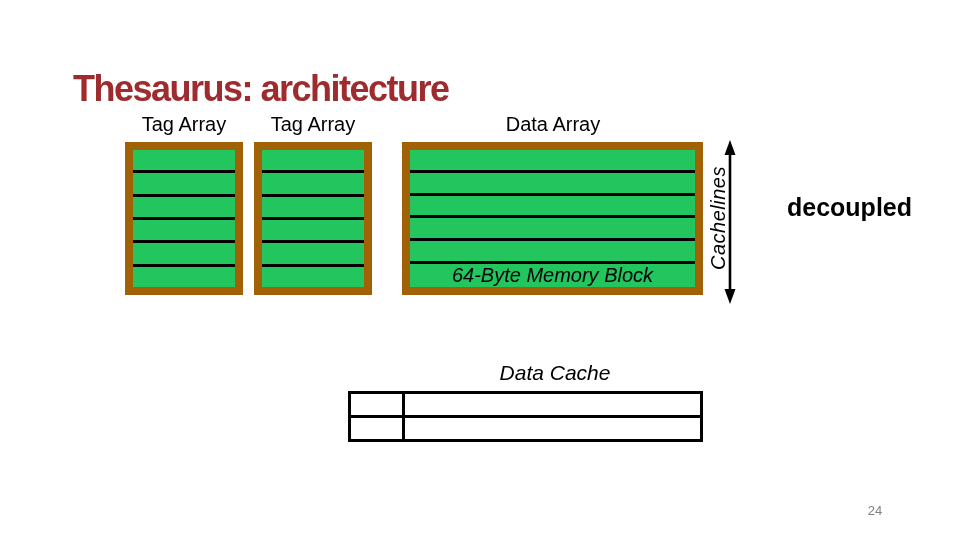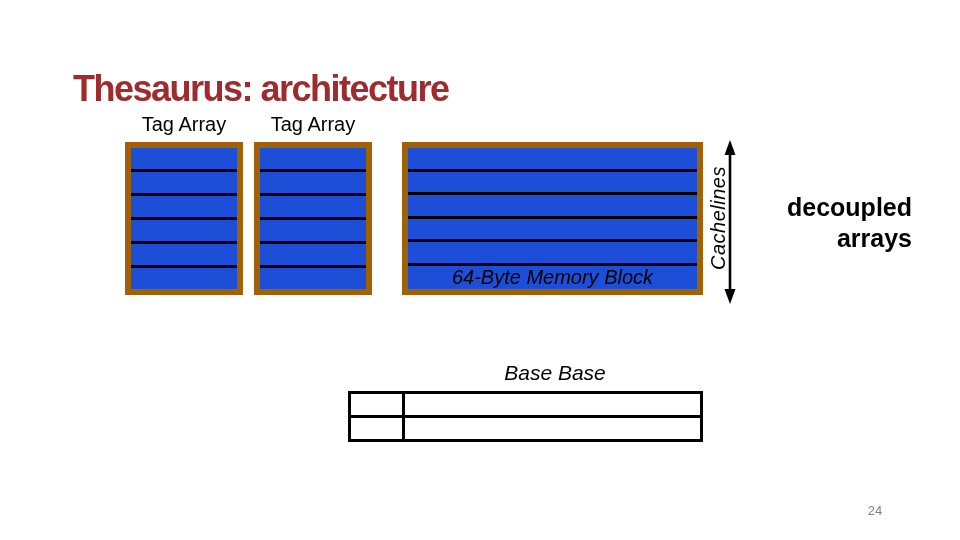--- a/index.html
+++ b/index.html
@@ -12,21 +12,21 @@
   .title{
     left:73px;top:56px;font-size:36px;font-weight:bold;letter-spacing:-1.5px;
     color:var(--accent,#9E2B2E);white-space:nowrap;margin-top:12px;
   }
   
   .arr-label{top:113px;font-size:20px;text-align:center;white-space:nowrap;}
   .lbl-tag1{left:124px;width:120px;}
   .lbl-tag2{left:253px;width:120px;}
   .lbl-data{left:453px;width:200px;}
   
-  .tbl{border:6px solid #a16207;display:flex;flex-direction:column;background:#1d4ed8;box-sizing:border-box;}
+  .tbl{border:8px solid #a16207;display:flex;flex-direction:column;background:#22c55e;box-sizing:border-box;}
   .tbl-tag1{left:125px;top:142px;width:118px;height:153px;}
   .tbl-tag2{left:254px;top:142px;width:118px;height:153px;}
   .tbl-data{left:402px;top:142px;width:301px;height:153px;}
   .trow{flex:1;}
   .trow + .trow{border-top:3px solid #000;}
   .label-row{display:flex;align-items:center;justify-content:center;
     font-style:italic;font-size:20px;white-space:nowrap;overflow:visible;}
   
   .cl-arrow{left:719px;top:139px;}
   .cl-text{
@@ -51,20 +51,21 @@
 </style>
 </head>
 <body>
 
 <div class="slide">
 
   <div class="abs title">Thesaurus: architecture</div>
 
   <div class="abs arr-label lbl-tag1">Tag Array</div>
   <div class="abs arr-label lbl-tag2">Tag Array</div>
+  <div class="abs arr-label lbl-data">Data Array</div>
 
   <div class="abs tbl tbl-tag1">
       <div class="trow"></div>
       <div class="trow"></div>
       <div class="trow"></div>
       <div class="trow"></div>
       <div class="trow"></div>
       <div class="trow"></div>
     </div>
   <div class="abs tbl tbl-tag2">
@@ -87,24 +88,23 @@
 
   <svg class="abs cl-arrow" width="22" height="166">
     <line x1="11" y1="11" x2="11" y2="155" stroke="#000" stroke-width="2.6"></line>
     <polygon points="11,1 5.5,16 16.5,16" fill="#000"></polygon>
     <polygon points="11,165 5.5,150 16.5,150" fill="#000"></polygon>
   </svg>
   <div class="abs cl-text">Cachelines</div>
 
   <div class="abs annotation">
     <div>decoupled</div>
-    <div>arrays</div>
   </div>
 
-  <div class="abs bc-label">Base Base</div>
+  <div class="abs bc-label">Data Cache</div>
   <div class="abs bc-tbl">
     <div class="bc-row">
       <div class="bc-tag"></div>
       <div class="bc-data"></div>
     </div>
     <div class="bc-row">
       <div class="bc-tag"></div>
       <div class="bc-data"></div>
     </div>
   </div>

